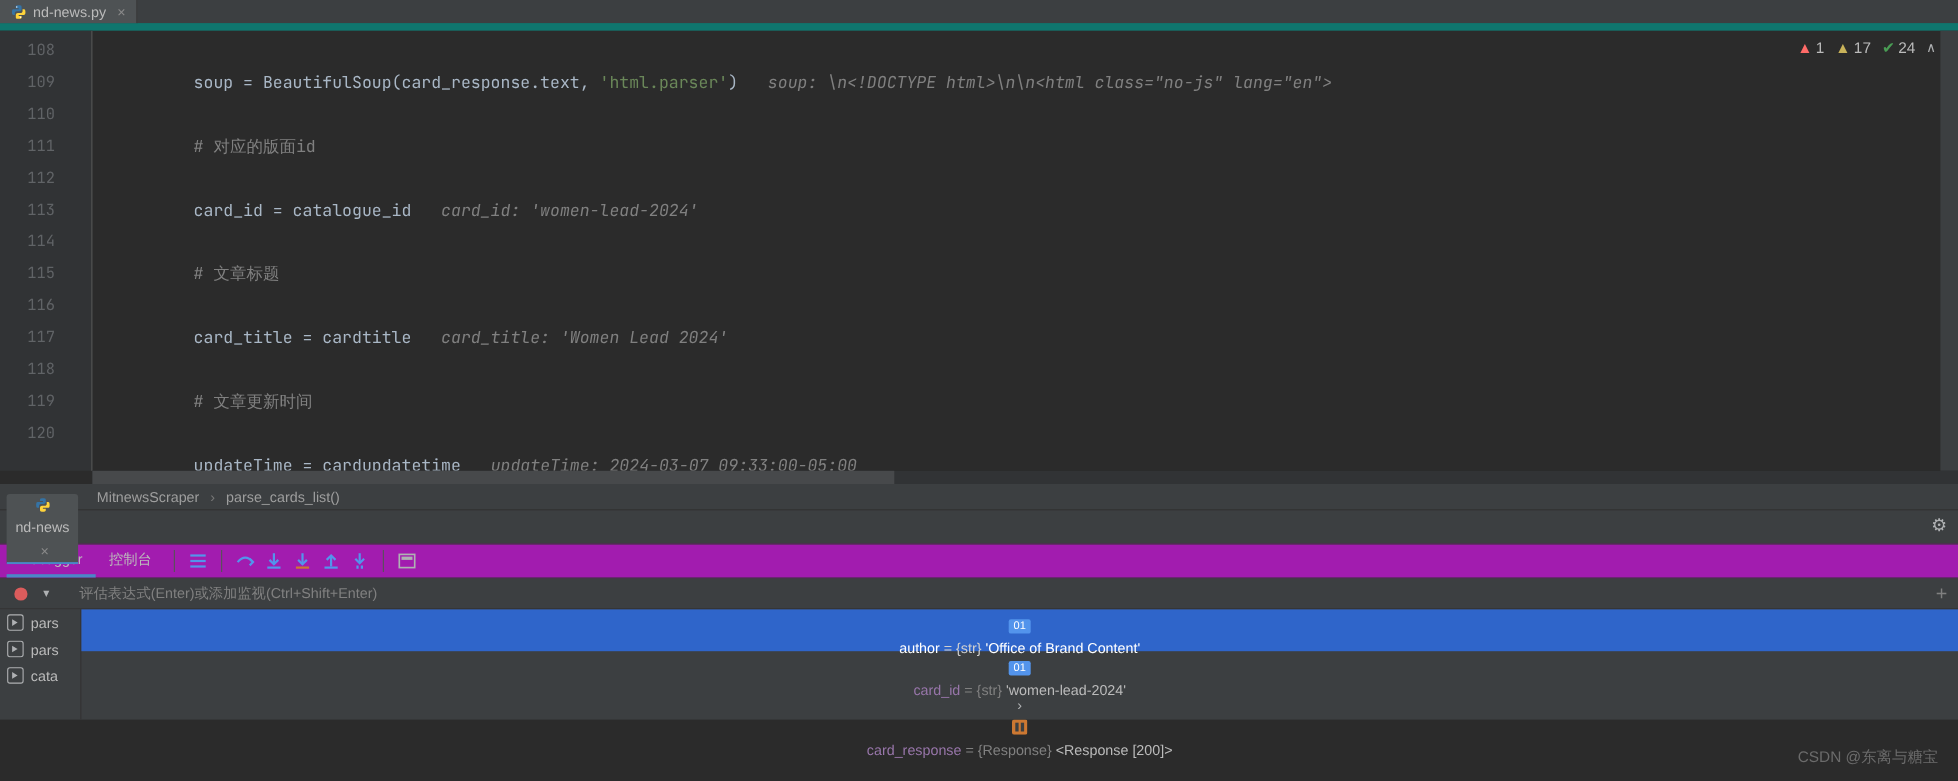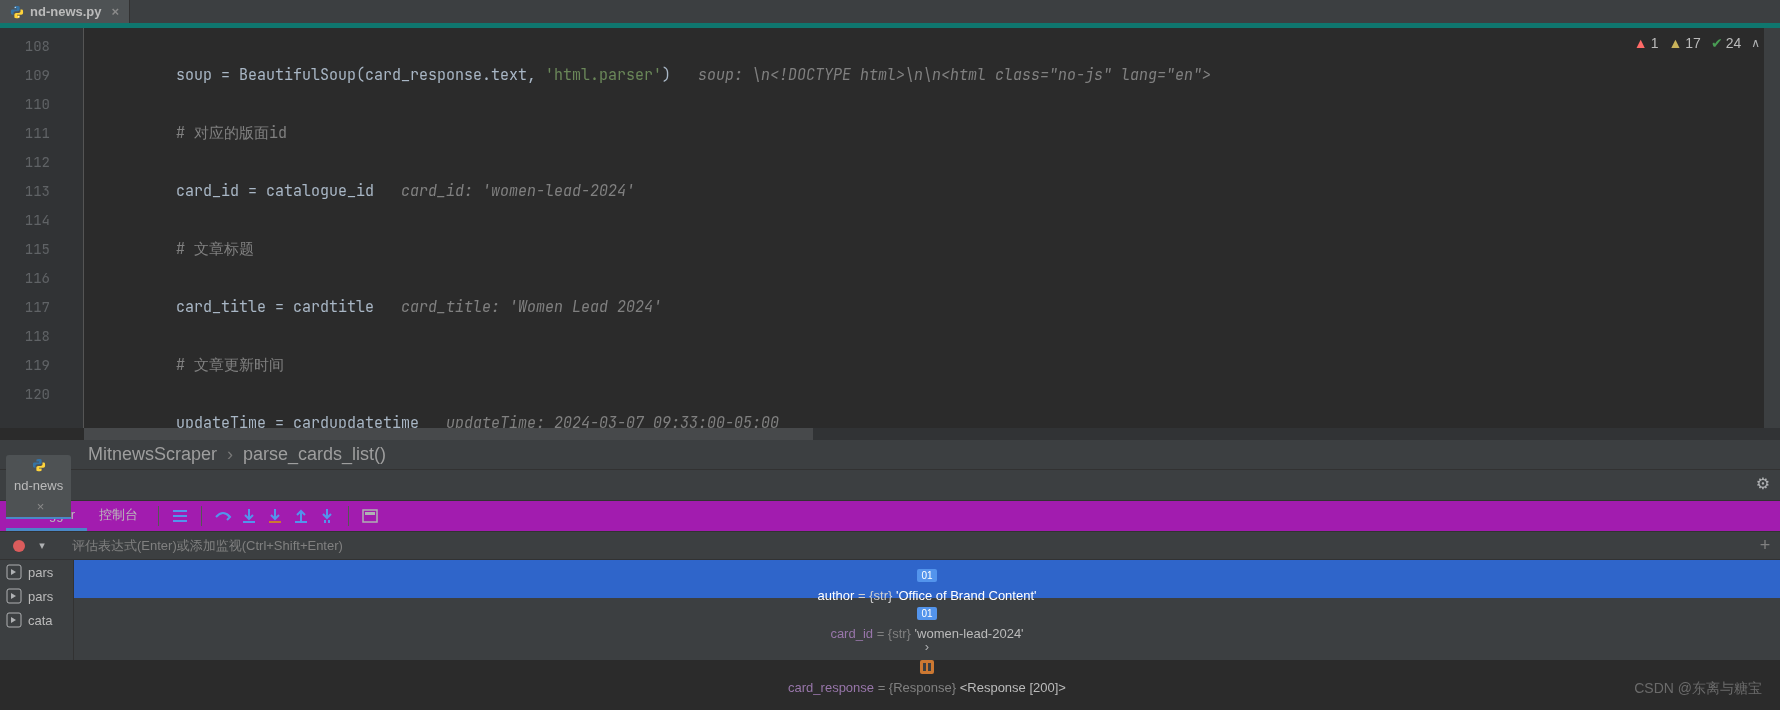--- a/index.html
+++ b/index.html
@@ -8,21 +8,21 @@
   color: #a9b7c6;
   font-family: "Microsoft YaHei", "Segoe UI", Arial, sans-serif;
   font-size: 13px;
   width: 1780px;
   height: 710px;
   overflow: hidden;
   position: relative;
 }
 
 
-.tab-bar { background: #3c3f41; height: 28px; display: flex; align-items: stretch; border-bottom: 5px solid #0f766e; font-weight: bold; }
+.tab-bar { background: #3c3f41; height: 28px; display: flex; align-items: stretch; border-bottom: 7px solid #0f766e; }
 .file-tab { display: flex; align-items: center; padding: 0 10px; background: #4e5254; color: #bbbbbb; gap: 6px; border-right: 1px solid #323232; }
 .py-icon { width: 14px; height: 14px; display: inline-flex; align-items: center; justify-content: center; }
 .py-icon svg { width: 14px; height: 14px; }
 .close-x { color: #8a8a8a; font-size: 13px; margin-left: 4px; }
 
 
 .editor { display: flex; height: 400px; background: #2b2b2b; position: relative; }
 .gutter { width: 60px; background: #313335; color: #606366; text-align: right; padding: 4px 10px 0 0; font-family: "JetBrains Mono","Consolas",monospace; font-size: 14px; line-height: 29px; }
 .gutter-edge { width: 24px; background: #313335; border-right: 1px solid #555555; }
 .code { flex: 1; font-family: "JetBrains Mono","Consolas",monospace; font-size: 15px; line-height: 29px; padding: 4px 0 0 0; white-space: pre; overflow: hidden; position: relative; }
@@ -39,21 +39,21 @@
 .tri-red { color: #ff6b68; }
 .tri-yellow { color: #c9b35a; }
 .check-green { color: #499c54; }
 .chev { color: #afb1b3; font-size: 12px; }
 
 
 .hscroll { height: 12px; background: #313335; position: relative; margin-left: 84px; }
 .hscroll-thumb { position: absolute; left: 0; top: 0; height: 100%; width: 43%; background: #47494b; }
 
 
-.breadcrumbs { background: #3c3f41; padding: 4px 10px 4px 88px; color: #9e9e9e; font-size: 18px; display: flex; gap: 10px; align-items: center; }
+.breadcrumbs { background: #3c3f41; padding: 4px 10px 4px 88px; color: #9e9e9e; font-size: 13px; display: flex; gap: 10px; align-items: center; }
 .breadcrumbs .sep { color: #777; }
 
 
 .debug-win { background: #3c3f41; border-top: 1px solid #323232; }
 .debug-tab-row { display: flex; align-items: center; padding: 3px 6px 0 6px; position: relative; height: 30px; }
 .debug-tab { display: flex; align-items: center; gap: 6px; padding: 3px 8px; background: #4e5254; border-radius: 3px 3px 0 0; color: #bbbbbb; border-bottom: 2px solid #4a88c7; flex-direction: column; }
 .gear-right { position: absolute; right: 10px; top: 4px; color: #afb1b3; font-size: 16px; }
 
 
 .dbg-row { display: flex; align-items: center; background: #a21caf; height: 32px; border-top: 1px solid #323232; border-bottom: 1px solid #323232; padding-left: 6px; gap: 0; }

